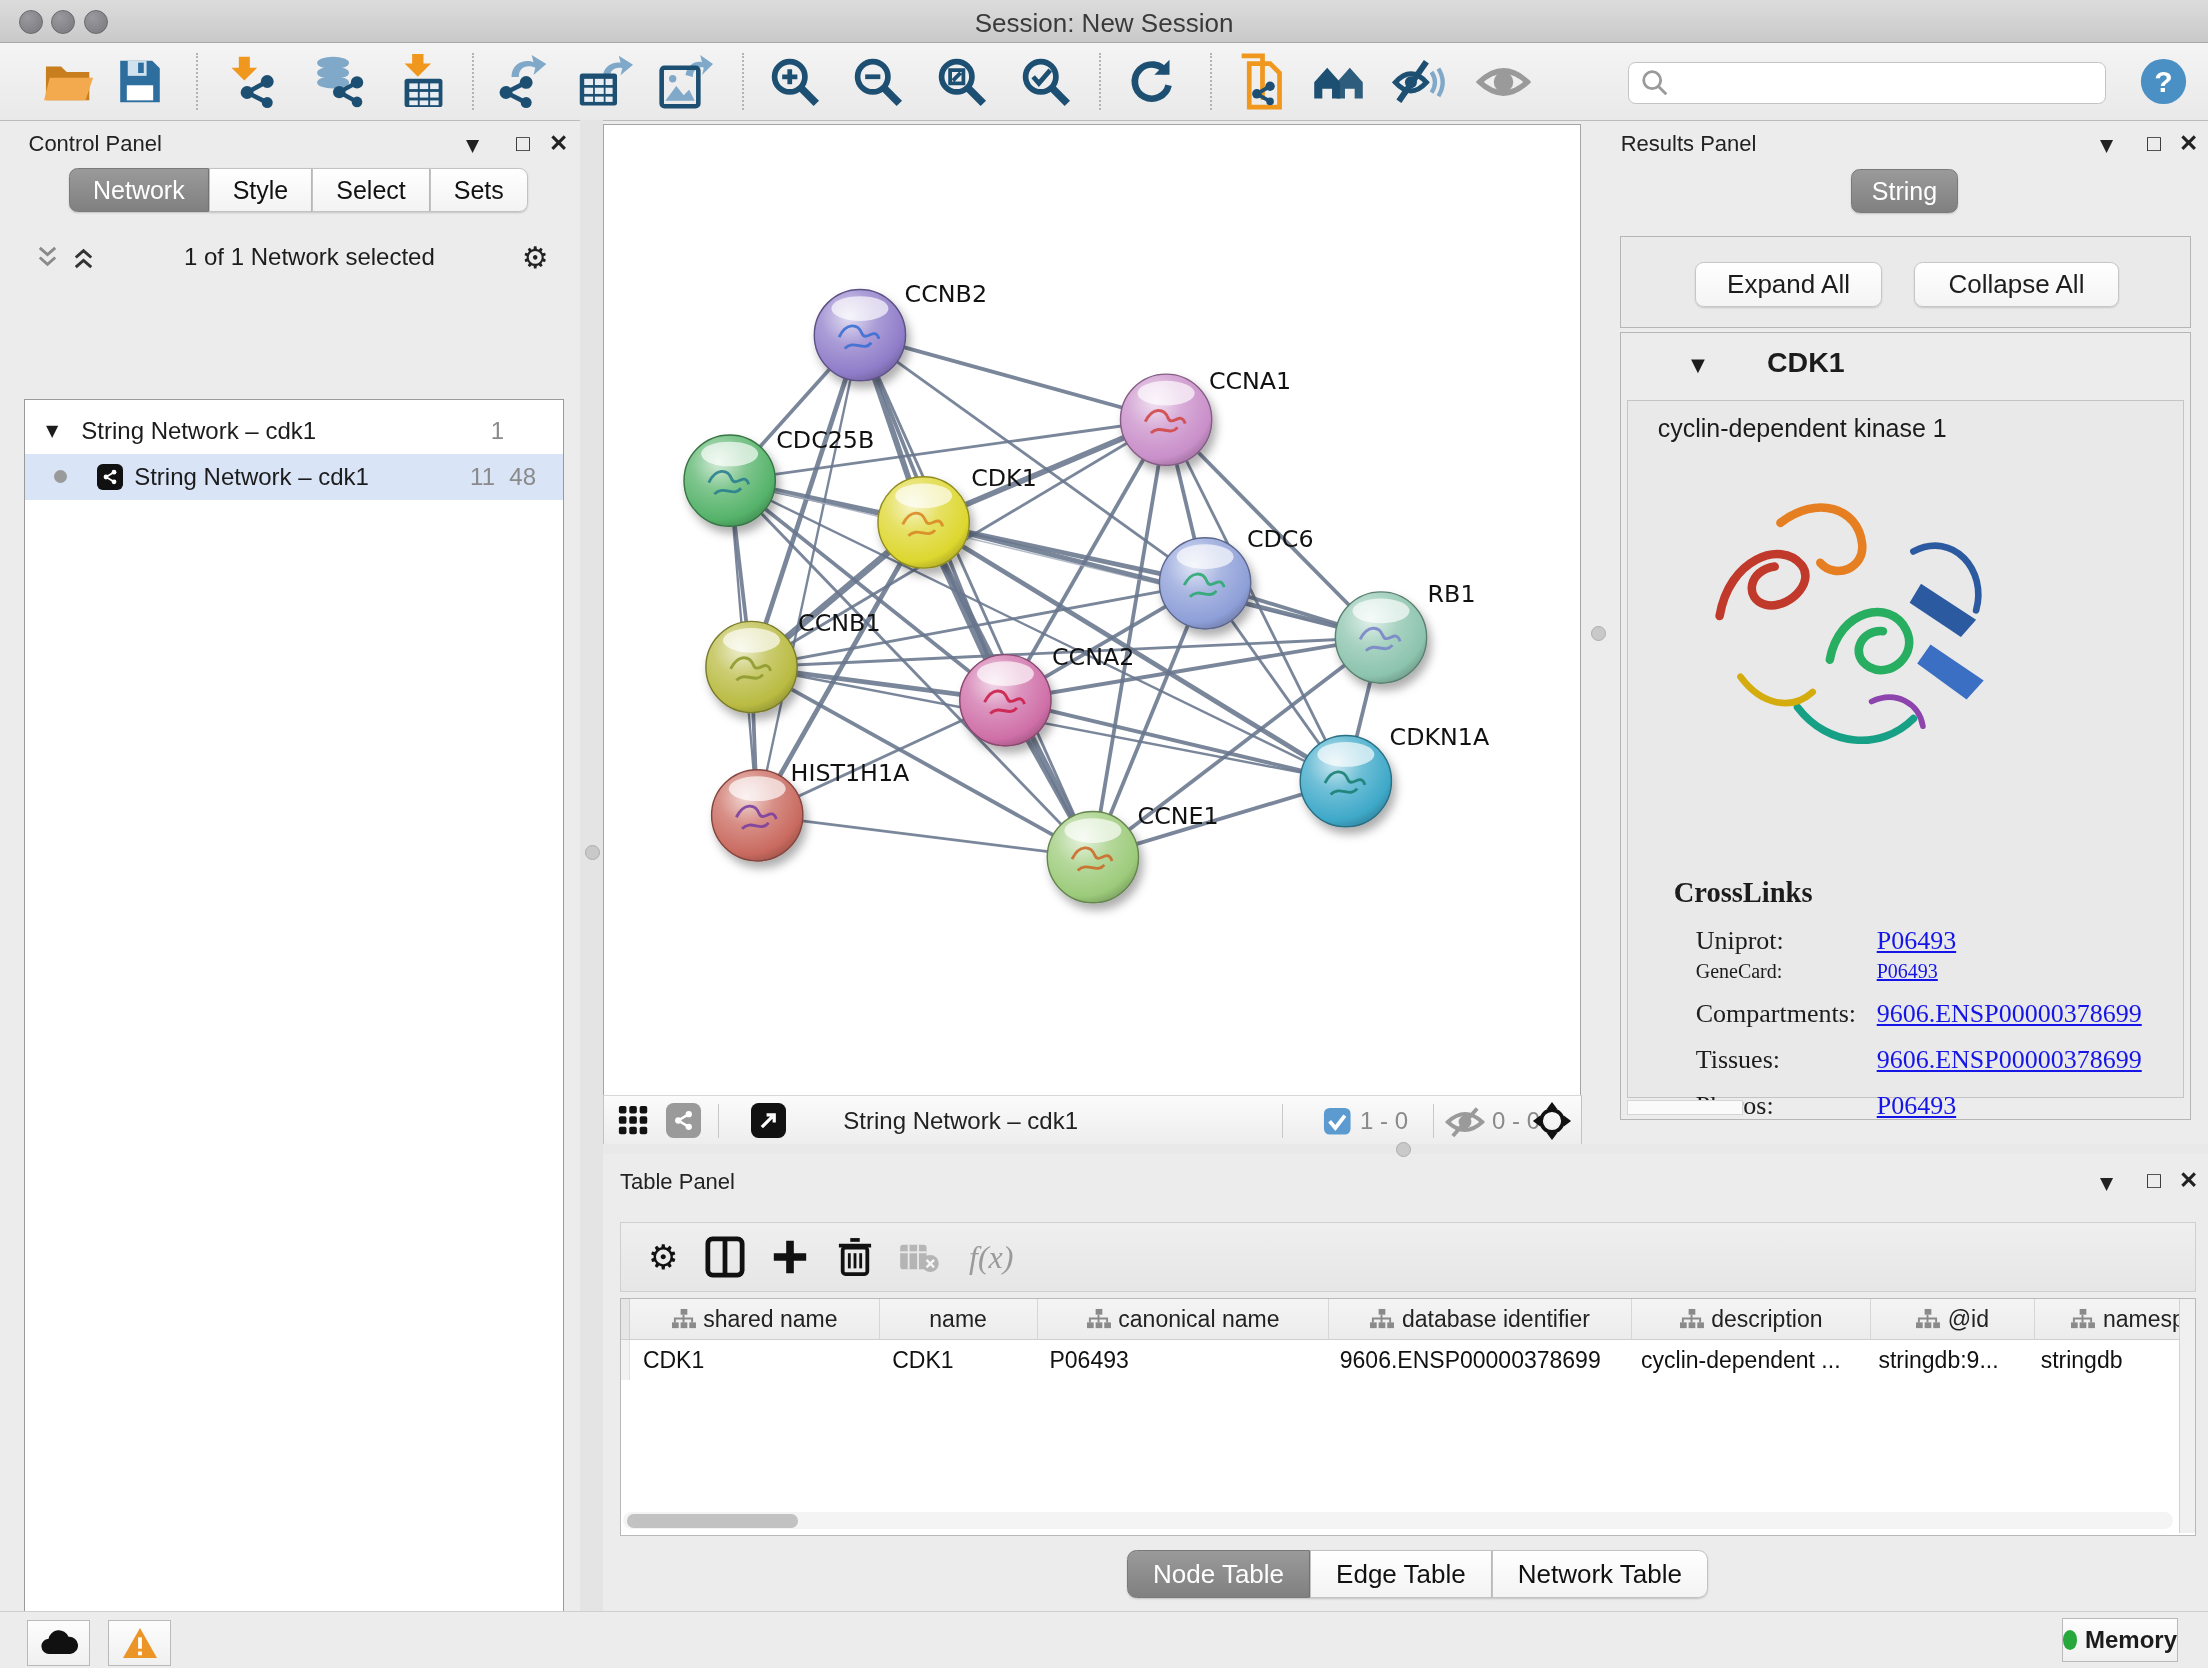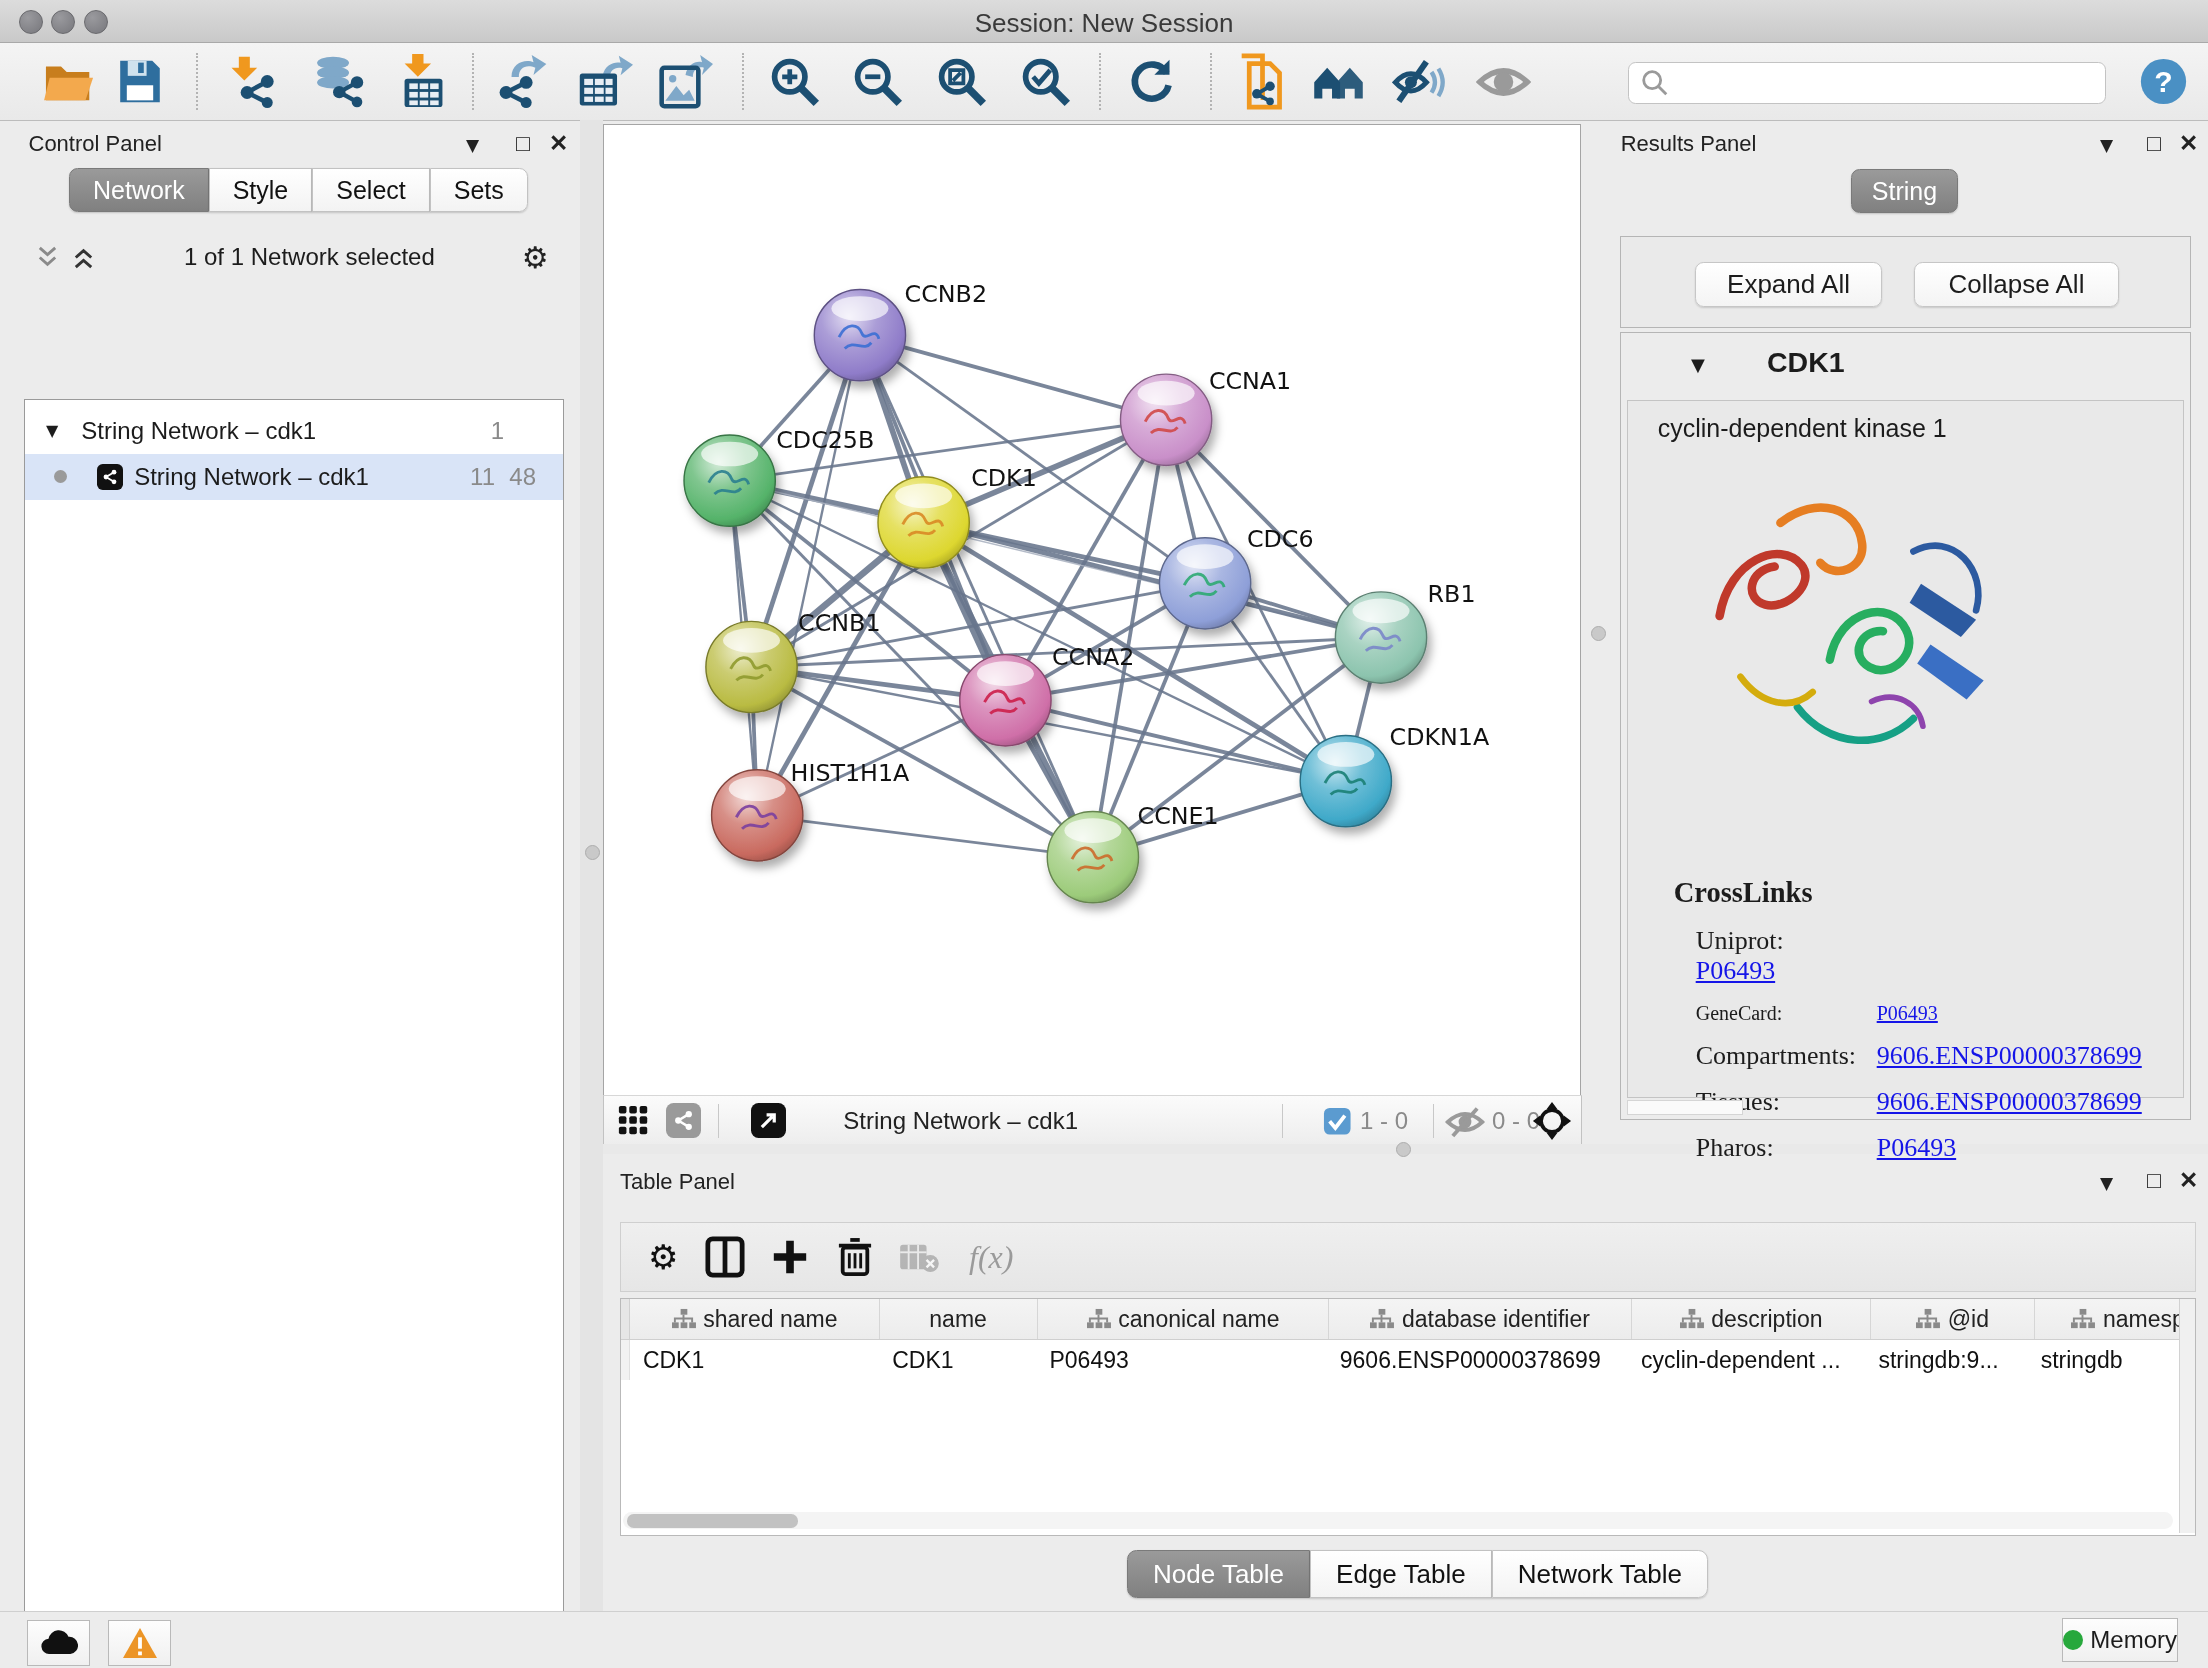--- a/index.html
+++ b/index.html
@@ -66,21 +66,21 @@
     overflow:hidden;white-space:nowrap;flex:none;}
   #hscroll{position:absolute;left:1.9px;bottom:5.7px;width:1550px;height:17px;background:#f4f4f4;border-radius:8.6px;}
   #hscroll-thumb{position:absolute;left:3.8px;top:1.9px;width:171px;height:13.3px;background:#c2c2c2;border-radius:6.7px;}
   #vscroll{position:absolute;right:0;top:0;width:15px;height:234px;background:#f0f0f0;border-left:1px solid #d2d2d2;}
   .bottom-tab{font-size:26px;padding:7.6px 25px;}
   
   #statusbar{left:0;top:1611px;width:2208px;height:57px;background:#ececec;border-top:1px solid #cfcfcf;}
   .sb-btn{top:7.6px;width:61px;height:44px;background:linear-gradient(#fdfdfd,#f0f0f0);
     border:1.9px solid #b9b9b9;display:flex;align-items:center;justify-content:center;}
   #memory-btn{left:2062px;top:5.7px;width:114px;height:42px;background:linear-gradient(#fdfdfd,#f0f0f0);
-    border:1.9px solid #b9b9b9;display:flex;align-items:center;justify-content:center;gap:7.6px;font-size:24px;}
+    border:1.9px solid #b9b9b9;display:flex;align-items:center;justify-content:center;gap:7.6px;font-size:24px;font-weight:bold;}
   .knob{width:13.3px;height:13.3px;border-radius:50%;background:#c9c9c9;border:1px solid #adadad;}
   .glyph{font-family:"DejaVu Sans",sans-serif;}
 </style>
 </head>
 <body>
 
 <div id="titlebar" class="abs">
   <div class="traffic abs" style="left:19px"></div>
   <div class="traffic abs" style="left:51px"></div>
   <div class="traffic abs" style="left:84px"></div>
@@ -589,21 +589,21 @@
       <path d="M152 206 C162 152 216 142 232 174 C246 200 216 226 194 214 C172 202 184 174 208 176" stroke="#27ae60" stroke-width="9" fill="none" stroke-linecap="round"></path>
       <path d="M118 256 C150 298 206 302 240 268" stroke="#16a085" stroke-width="8" fill="none" stroke-linecap="round"></path>
       <path d="M240 92 C282 70 318 112 306 154" stroke="#2c5aa0" stroke-width="7" fill="none" stroke-linecap="round"></path>
       <path d="M248 126 L306 164 L290 182 L236 146 Z" fill="#2c5aa0"></path>
       <path d="M258 190 L314 228 L296 248 L244 210 Z" fill="#3a6fc4"></path>
       <path d="M58 224 C80 254 112 260 134 240" stroke="#d4ac0d" stroke-width="7" fill="none" stroke-linecap="round"></path>
       <path d="M196 250 C222 238 246 252 250 276" stroke="#8e44ad" stroke-width="6" fill="none" stroke-linecap="round"></path>
     </svg>
     <span class="serif abs" style="left:46px;top:476px;font-size:28.5px;font-weight:bold">CrossLinks</span>
     <div id="crosslinks" class="abs" style="left:68px;top:525px;width:476px">
-        <div class="serif" style="display: flex; margin-bottom: 16px; font-size: 26px; flex-direction: column;">
+        <div class="serif" style="display: flex; margin-bottom: 4px; font-size: 26px;">
           <span style="width: 181px;">Uniprot:</span>
           <a class="xlink" href="#">P06493</a>
         </div>
         <div class="serif" style="display: flex; margin-bottom: 16px; font-size: 20px;">
           <span style="width: 181px;">GeneCard:</span>
           <a class="xlink" href="#">P06493</a>
         </div>
         <div class="serif" style="display: flex; margin-bottom: 16px; font-size: 26px;">
           <span style="width: 181px;">Compartments:</span>
           <a class="xlink" href="#">9606.ENSP00000378699</a>

